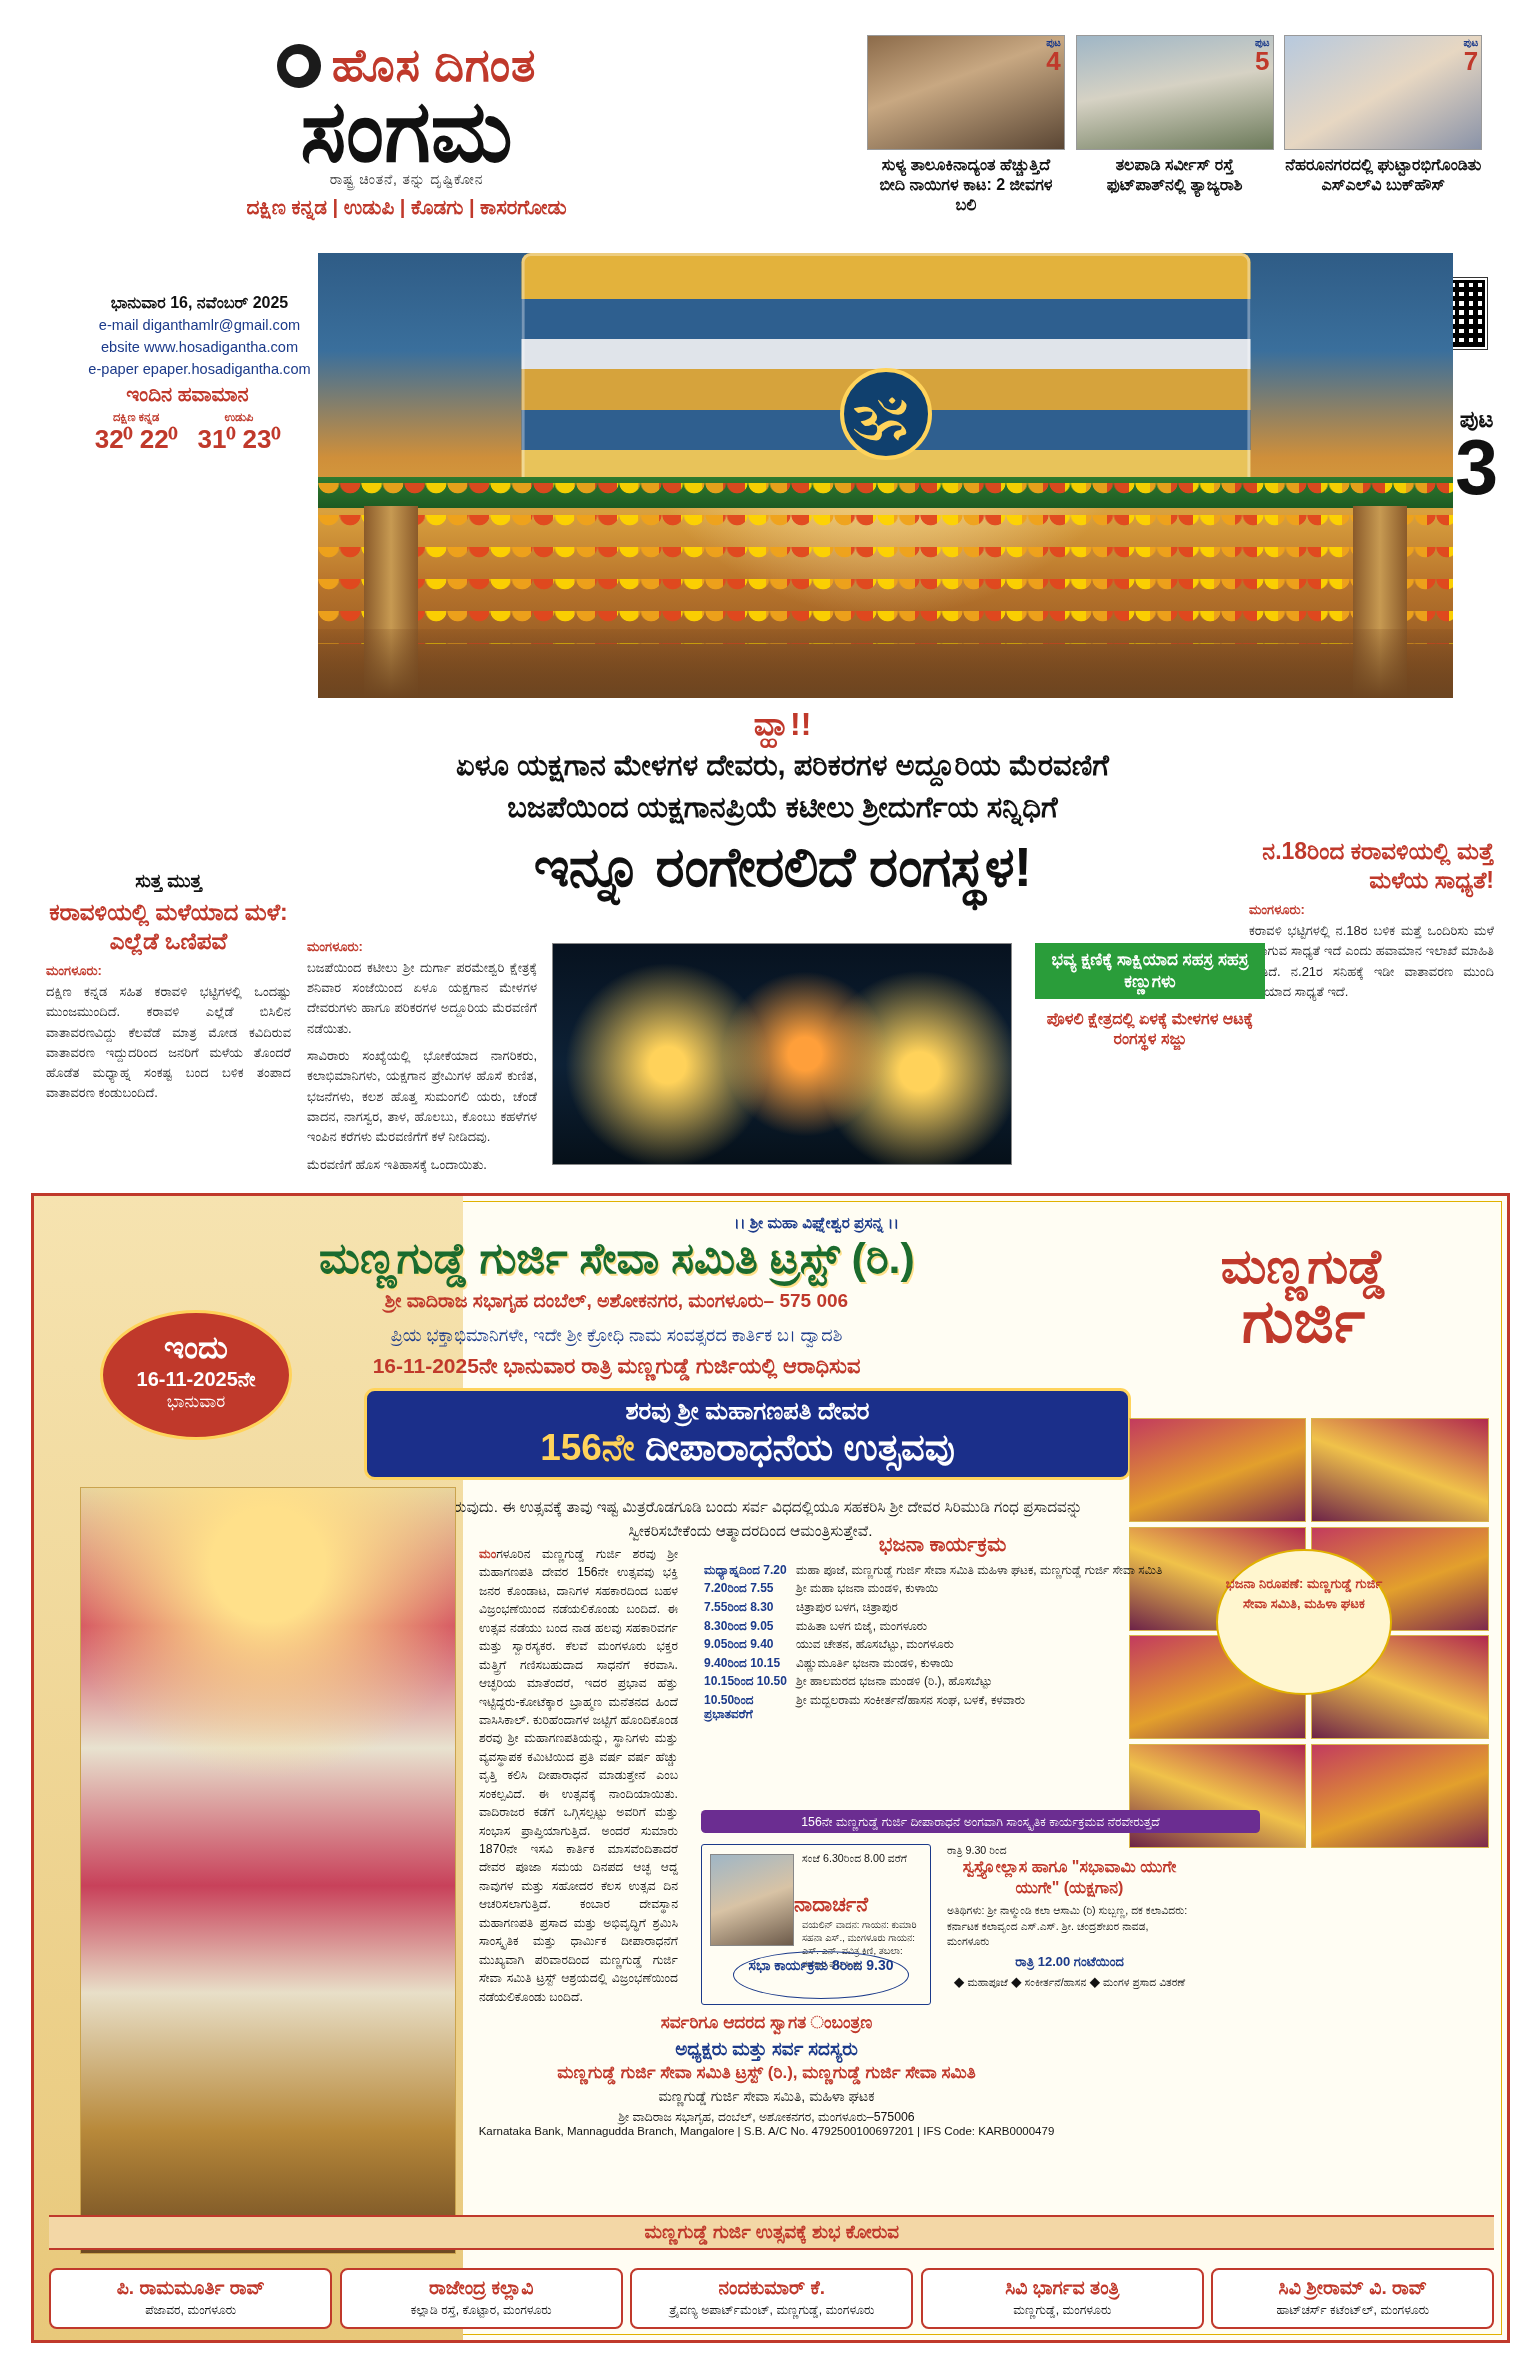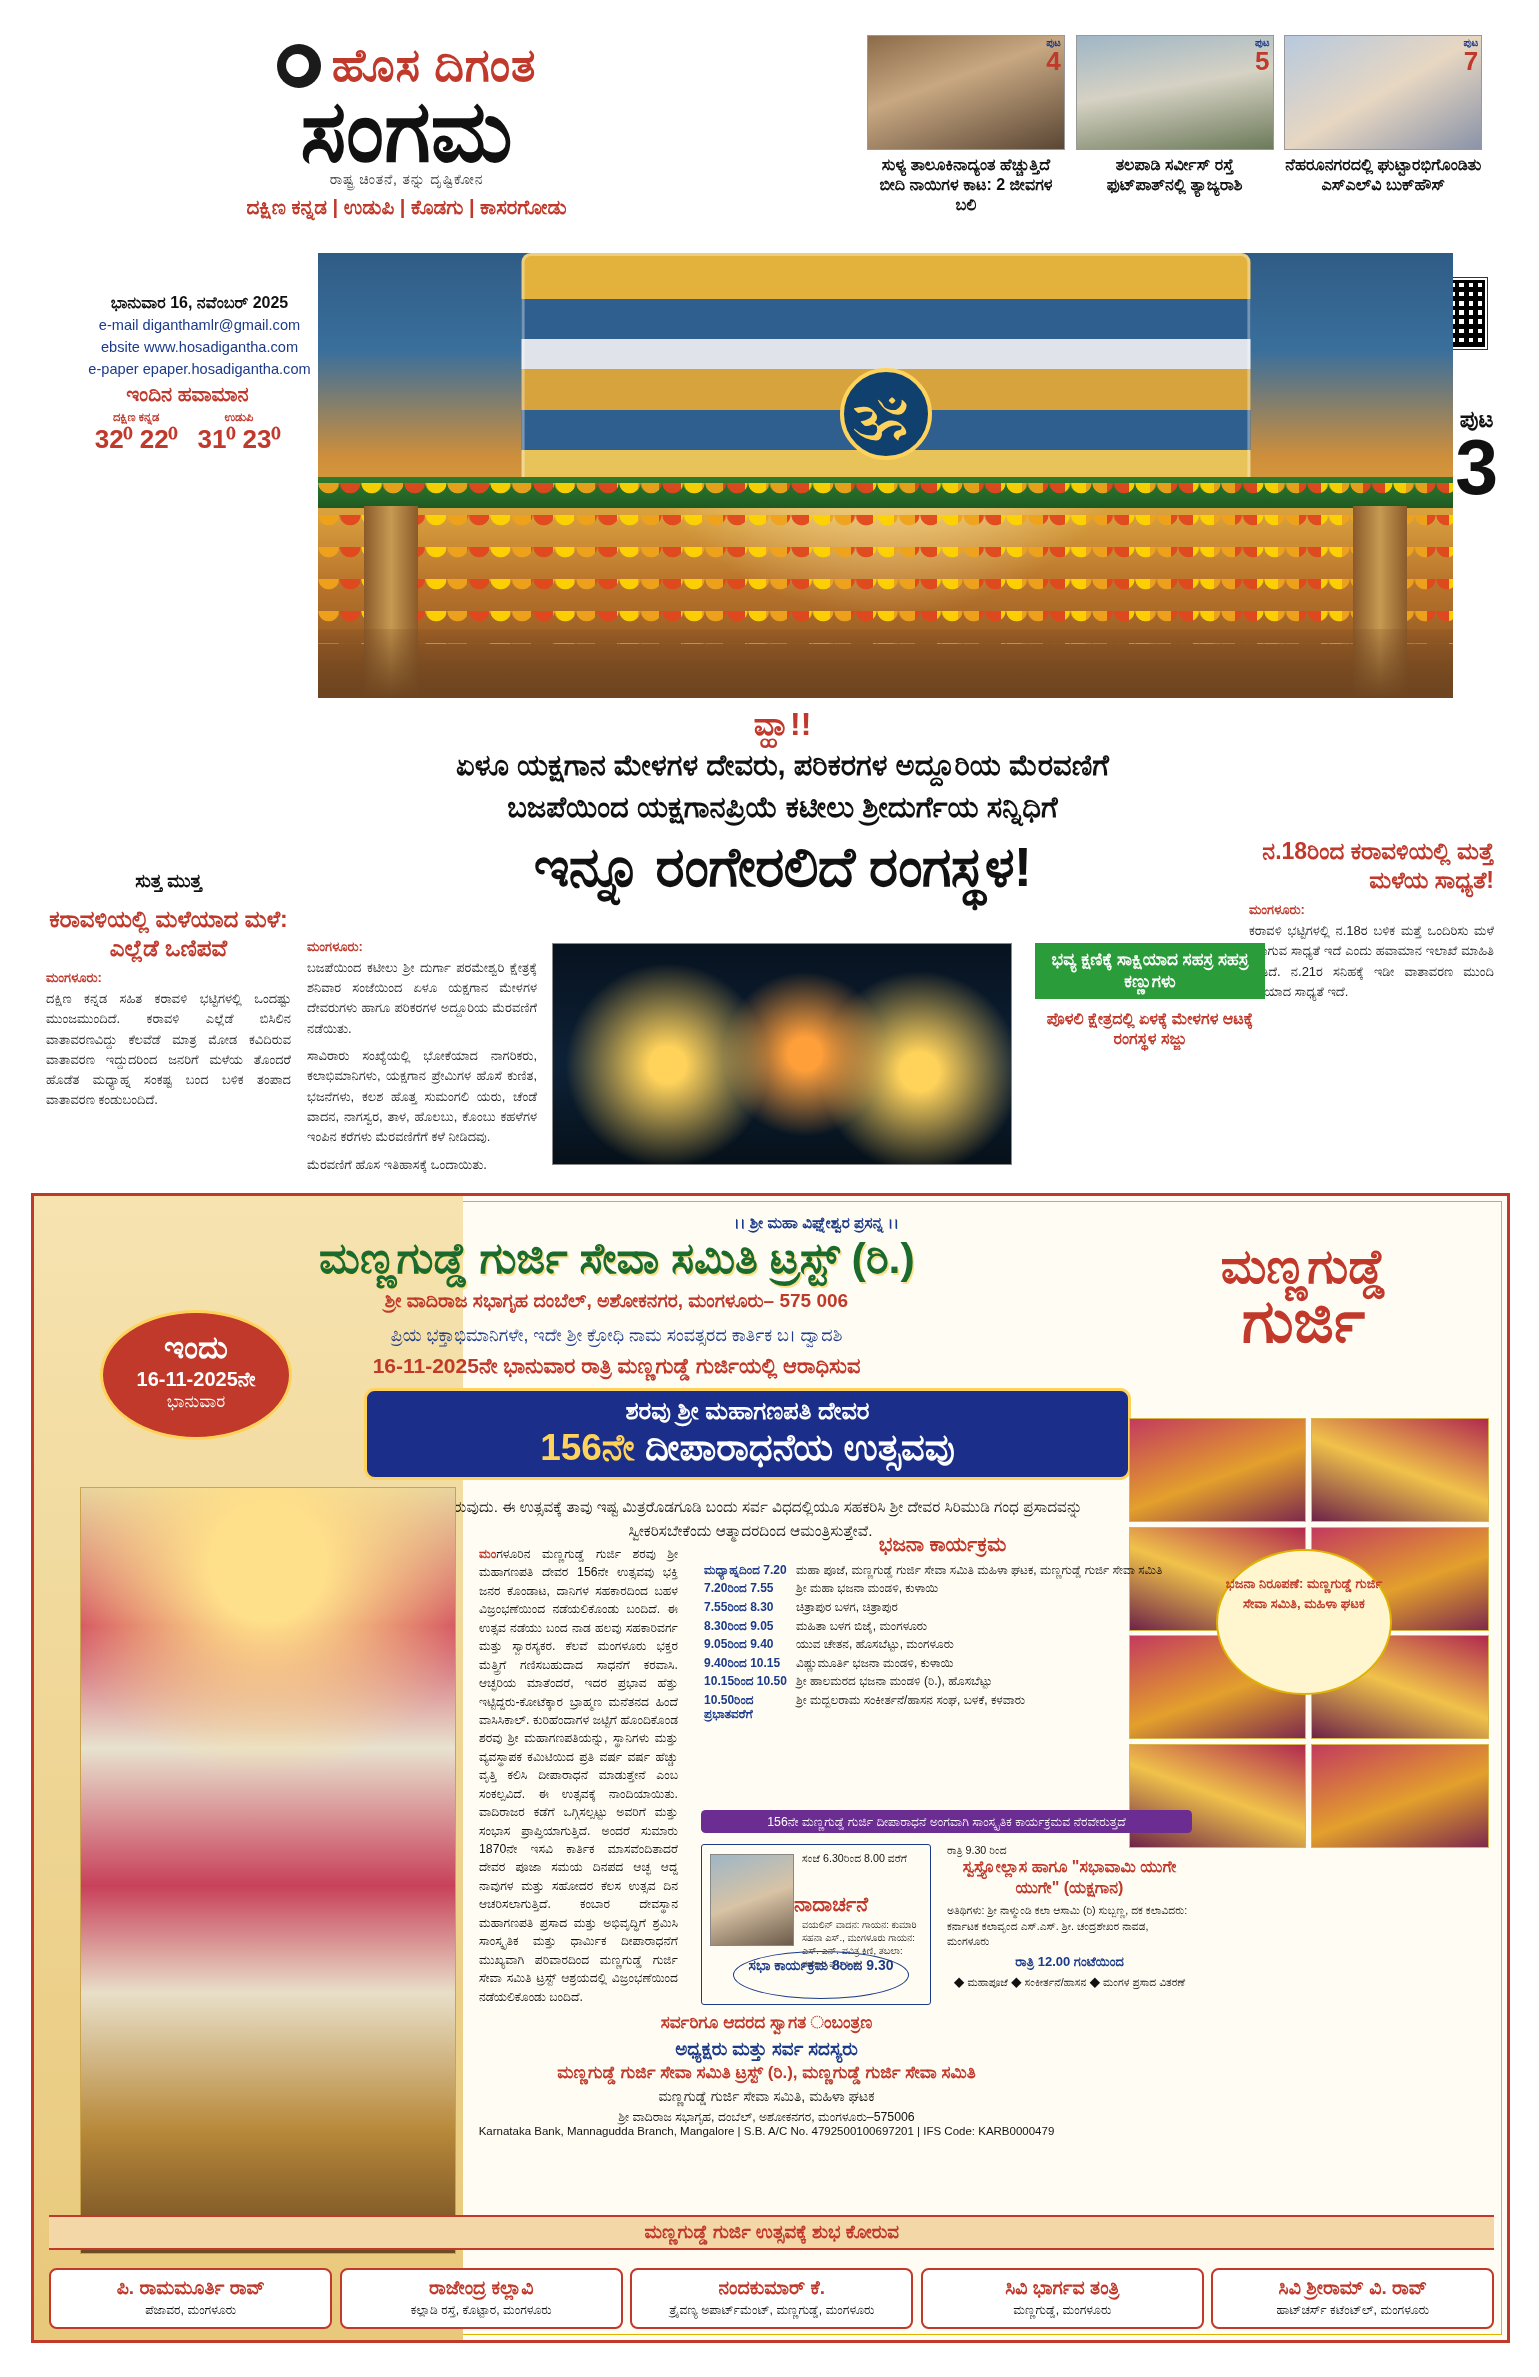--- a/index.html
+++ b/index.html
@@ -89,21 +89,21 @@
 
   
   .headline { position:absolute; left:330px; top:706px; width:905px; text-align:center; }
   .hl-wow { font-size:32px; font-weight:bold; color:#c0392b; }
   .hl-1 { font-size:29px; font-weight:bold; color:#111; line-height:1.35; margin-top:3.1px;}
   .hl-big { font-size:55px; font-weight:bold; color:#111; margin-top:7.7px; letter-spacing:-0.8px;}
 
   
   .sideL { position:absolute; left:46px; top:870px; width:245px; }
   .sideL .t1 { font-size:18.4px; color:#111; font-weight:bold; text-align:center;}
-  .sideL .t2 { font-size:23px; font-weight:bold; color:#c0392b; line-height:1.25; text-align:center; margin-top:13px;}
+  .sideL .t2 { font-size:23px; font-weight:bold; color:#c0392b; line-height:1.25; text-align:center; margin-top:6px;}
   .sideL .src { font-size:13px; font-weight:bold; color:#c0392b; margin-top:7.7px;}
   .sideL p { font-size:13px; line-height:1.55; color:#222; text-align:justify; margin:3.1px 0 0;}
 
   .sideR { position:absolute; right:46px; top:837px; width:245px; }
   .sideR .t2 { font-size:23px; font-weight:bold; color:#c0392b; line-height:1.25; text-align:right;}
   .sideR .src { font-size:13px; font-weight:bold; color:#c0392b; margin-top:7.7px;}
   .sideR p { font-size:13px; line-height:1.55; color:#222; text-align:justify; margin:3.1px 0 0;}
 
   .bodycol { position:absolute; left:307px; top:939px; width:230px; }
   .bodycol .src { font-size:13px; font-weight:bold; color:#c0392b; }
@@ -168,21 +168,21 @@
 
   .bhajana { position:absolute; left:667px; top:337px; width:483px; }
   .bhajana .bh-title { text-align:center; font-size:20px; font-weight:bold; color:#c0392b; }
   .bhajana table { width:100%; border-collapse:collapse; margin-top:4.6px; }
   .bhajana td { font-size:12px; padding:2.3px 3.1px; vertical-align:top; color:#111;}
   .bhajana td.time { width:92px; font-weight:bold; color:#1b3a8a;}
 
   .bh-note { position:absolute; right:115px; top:353px; width:176px; height:146px; border-radius:50%;
     background:#fff6cf; border:2.3px solid #e0b100; text-align:center; padding-top:23px; font-size:13px; line-height:1.5; color:#c0392b; font-weight:bold;}
 
-  .band { position:absolute; left:667px; top:614px; width:491px; background:#6b2d91; color:#fff;
+  .band { position:absolute; left:667px; top:614px; width:559px; background:#6b2d91; color:#fff;
     font-size:12.3px; text-align:center; padding:4.6px 6.1px; border-radius:4.6px;}
 
   .lowbox { position:absolute; left:667px; top:648px; width:230px; height:161px; border:1.5px solid #1b3a8a; border-radius:3px; }
   .lowbox .ph { position:absolute; left:7.7px; top:9.2px; width:84px; height:92px; background:linear-gradient(160deg,#9fb6c6,#d8c3a5,#6c5a4a); border:0.8px solid #888;}
   .lowbox .t { position:absolute; left:100px; top:6.1px; width:123px; font-size:10.7px; line-height:1.35; color:#111;}
   .lowbox .n1 { position:absolute; left:92px; top:48px; font-size:20px; font-weight:bold; color:#c0392b;}
   .lowbox .oval { position:absolute; left:31px; bottom:4.6px; width:176px; height:48px; border:1.5px solid #1b3a8a; border-radius:50%; text-align:center; color:#1b3a8a; font-weight:bold; font-size:14px; padding-top:4.6px;}
 
   .lowbox2 { position:absolute; left:913px; top:648px; width:245px; height:161px; }
   .lowbox2 .t1 { font-size:10.7px; color:#111; }

